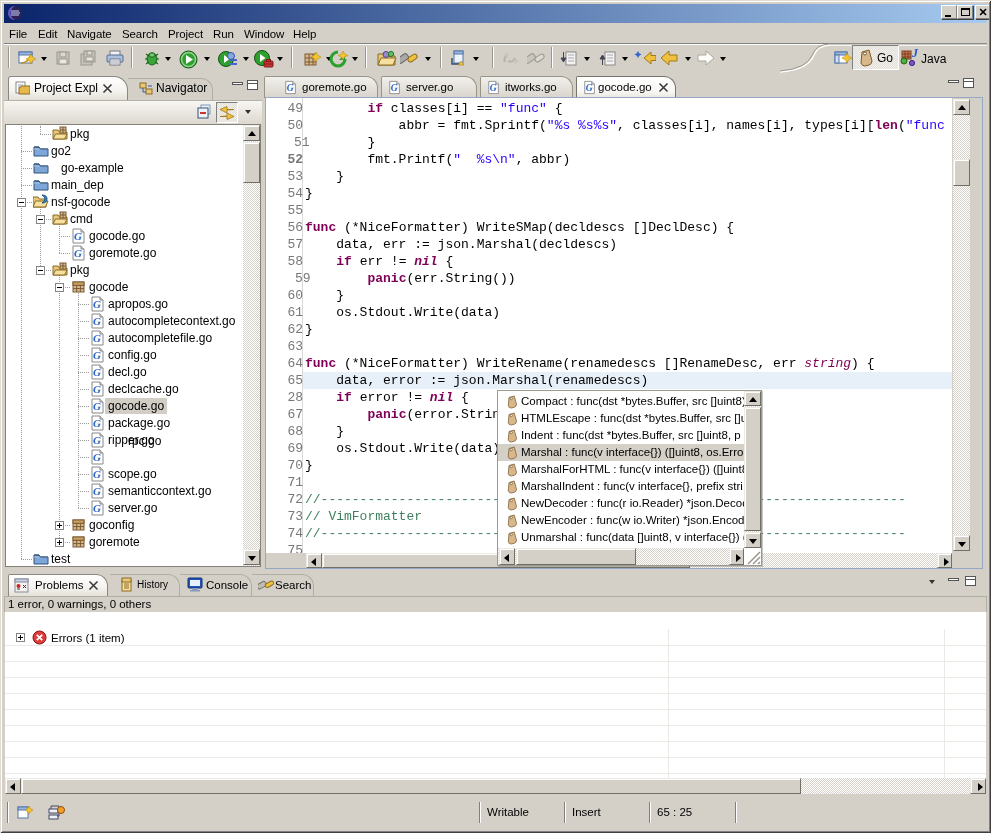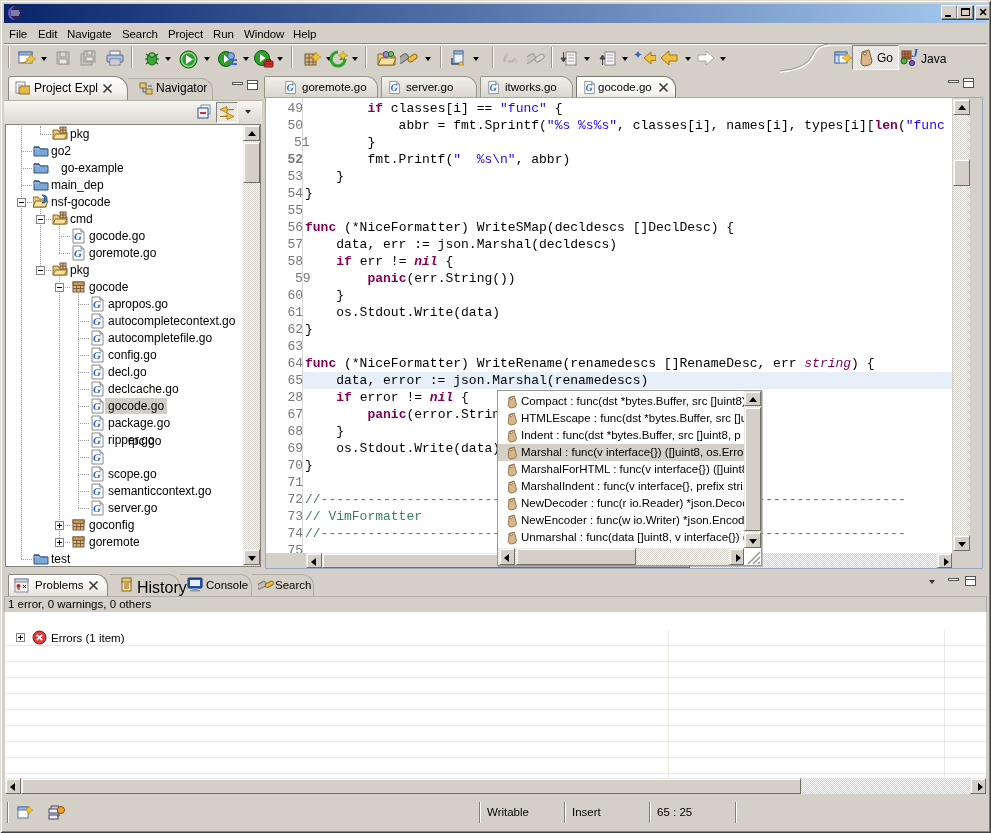--- a/index.html
+++ b/index.html
@@ -647,21 +647,21 @@
  <svg class="abs" style="left:84px;top:8px" width="11" height="11" viewBox="0 0 11 11">
       <path d="M1.5 1.5l8 8M9.5 1.5l-8 8" stroke="#3a3a3a" stroke-width="1.6"></path>
     </svg>
  <svg class="abs" style="left:116px;top:5px" width="14" height="16" viewBox="0 0 14 16">
       <rect x="2" y="3" width="9" height="11" fill="#f6e0a0" stroke="#8a6a20"></rect>
       <rect x="2" y="1" width="9" height="4" fill="#e8c87a" stroke="#8a6a20"></rect>
       <line x1="4" y1="7" x2="9" y2="7" stroke="#8a6a20"></line>
       <line x1="4" y1="9" x2="9" y2="9" stroke="#8a6a20"></line>
       <line x1="4" y1="11" x2="9" y2="11" stroke="#8a6a20"></line>
     </svg>
- <span class="abs" style="left:133px;top:7px;font-size:16px;">History</span>
+ <span class="abs" style="left:133px;top:7px;font-size:10px;">History</span>
  <svg class="abs" style="left:183px;top:5px" width="16" height="15" viewBox="0 0 16 15">
       <rect x="1" y="1" width="14" height="10" rx="1" fill="#2255bb" stroke="#10306e"></rect>
       <rect x="3" y="3" width="10" height="6" fill="#e8f0fe"></rect>
       <rect x="5" y="11" width="6" height="2" fill="#8899bb"></rect>
       <rect x="3" y="13" width="10" height="1.5" fill="#8899bb"></rect>
     </svg>
  <span class="abs" style="left:202px;top:7px;font-size:11.5px;">Console</span>
  <svg class="abs" style="left:254px;top:6px" width="16" height="14" viewBox="0 0 16 14">
       <rect x="-1" y="5" width="9" height="5" rx="1.5" transform="rotate(-30 3 7)" fill="#c0bdb4" stroke="#77756a"></rect>
       <rect x="7" y="4.5" width="9" height="4" rx="2" transform="rotate(-30 11 6.5)" fill="#f0c040" stroke="#907020"></rect>

